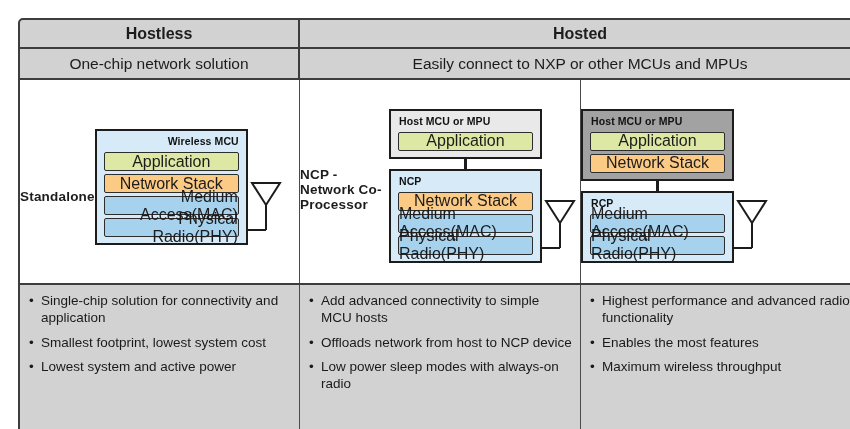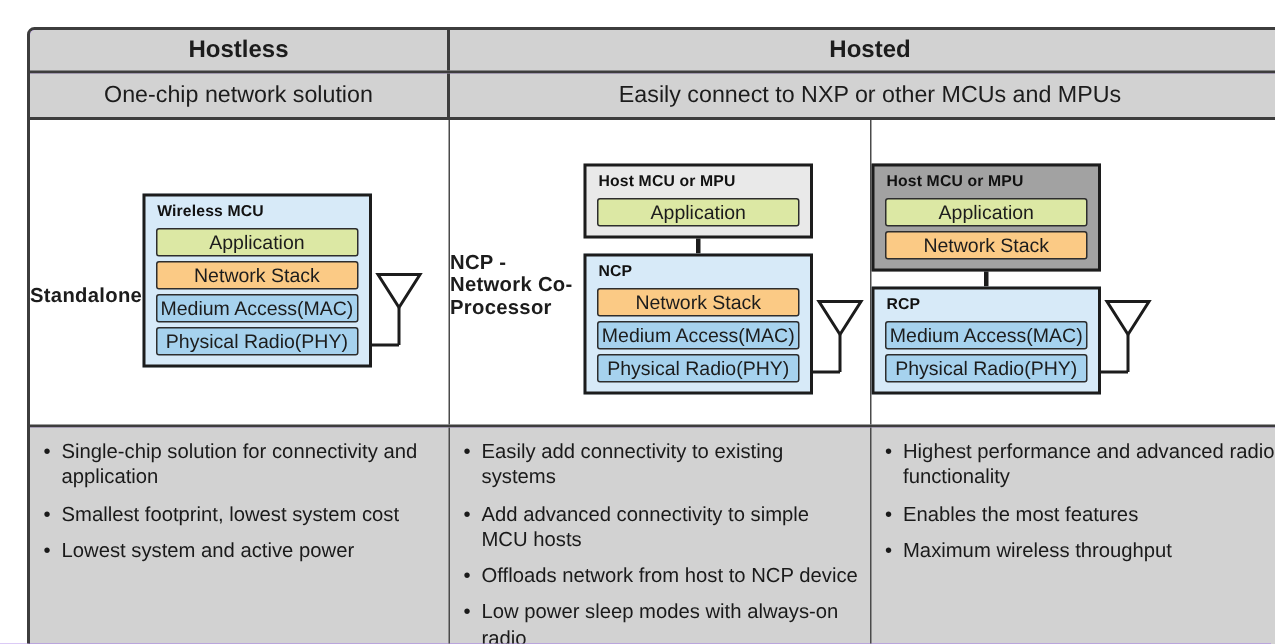--- a/index.html
+++ b/index.html
@@ -49,21 +49,21 @@
   .diagram-title {
     font-weight: bold; font-size: 13.5px; letter-spacing: .2px;
     margin-top: 16px;
   }
   .diagram-col.standalone .diagram-title { margin-top: 30px; }
 
   .chip-wrap {
     display: flex; align-items: flex-end;
     margin-top: 8px;
   }
-  .diagram-col.standalone .chip-wrap { margin-top: 11px; }
+  .diagram-col.standalone .chip-wrap { margin-top: 11px; text-align: right; }
 
   .stack { display: flex; flex-direction: column; }
 
   .chip {
     width: 153px;
     border: 2px solid #1c1c1c;
     padding: 2px 7px 6px 7px;
   }
   .bg-lightblue { background: var(--chip-lightblue); }
   .bg-lightgray { background: var(--host-lightgray); }
@@ -71,21 +71,21 @@
 
   .chip-label {
     font-size: 10.5px; font-weight: bold; letter-spacing: .1px;
     padding: 2px 0 2px 1px; color: #111;
   }
 
   .layer {
     height: 19px; margin-top: 3px;
     border: 1.5px solid #2d2d2d; border-radius: 2px;
     display: flex; align-items: center; justify-content: center;
-    font-size: 13px; color: #1c1c1c;
+    font-size: 16px; color: #1c1c1c;
   }
   .layer-green  { background: var(--app-green); }
   .layer-orange { background: var(--stack-orange); }
   .layer-blue   { background: var(--radio-blue); }
 
   .connector {
     width: 3px; height: 10px; background: #1c1c1c; margin: 0 auto;
   }
 
   .antenna { margin-left: -2px; margin-bottom: 12px; flex: none; }
@@ -194,21 +194,20 @@
   <div class="body-row bullet-row">
     <div class="bullet-col sep">
       <ul class="bullets">
         <li>Single-chip solution for connectivity and application</li>
         <li>Smallest footprint, lowest system cost</li>
         <li>Lowest system and active power</li>
       </ul>
     </div>
     <div class="bullet-col sep">
       <ul class="bullets">
-        <li>Easily add connectivity to existing systems</li>
         <li>Add advanced connectivity to simple MCU hosts</li>
         <li>Offloads network from host to NCP device</li>
         <li>Low power sleep modes with always-on radio</li>
       </ul>
     </div>
     <div class="bullet-col">
       <ul class="bullets">
         <li>Highest performance and advanced radio functionality</li>
         <li>Enables the most features</li>
         <li>Maximum wireless throughput</li>

